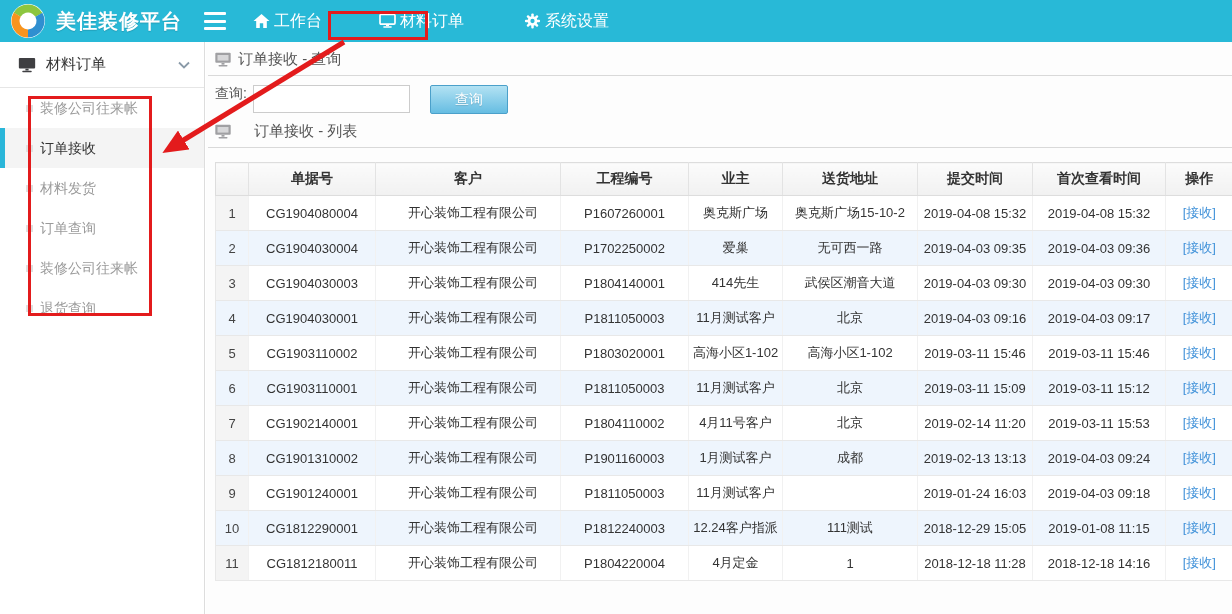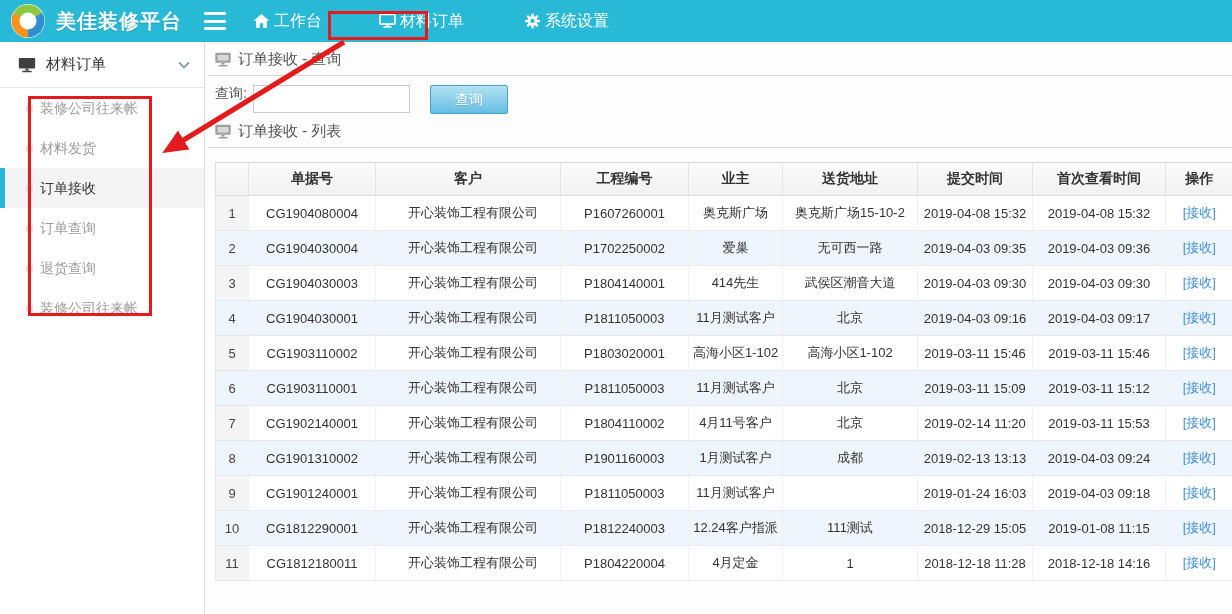--- a/index.html
+++ b/index.html
@@ -46,21 +46,21 @@
   .sec-header .micon { width:18px; height:15px; color:#a0a0a3; }
   .sec-title { font-size:15px; color:#555; margin-left:6px; }
   .query-row { display:flex; align-items:flex-start; margin:9px 0 8px 9px; height:29px; }
   .query-label { font-size:14px; color:#555; }
   .query-input { width:157px; height:28px; border:1px solid #ccc; background:#fff; margin-left:6px;
     padding:0 6px; font-size:13px; outline:none; }
   .query-btn { width:78px; height:29px; margin-left:20px; border:1px solid var(--button_border,#4ba0ca);
     border-radius:2px; color:#fff; font-size:14px; cursor:pointer;
     background:linear-gradient(var(--button_top,#b3e2f3),var(--button_bottom,#66bde2));
     text-shadow:0 1px 1px rgba(0,0,0,.15); }
-  .sec-header.second { margin-top:7px; }
+  .sec-header.second { margin-top:7px;gap:16px; }
 
   
   table.orders { border-collapse:collapse; table-layout:fixed; width:1017px; margin:14px 0 0 9px;
     font-size:13px; color:#333; background:#fff; }
   table.orders thead th { height:33px; background:linear-gradient(#fbfbfb,#f1f1f1);
     border:1px solid #ddd; border-right:1px solid #e3e3e3; font-weight:700; font-size:14px;
     color:#333; text-align:center; }
   table.orders thead th:last-child { border-right:none; }
   table.orders td { height:35px; border-bottom:1px solid #e8e8e8; border-right:1px solid #f1f1f1;
     text-align:center; white-space:nowrap; overflow:hidden; }
@@ -139,39 +139,39 @@
       <span class="sb-title">材料订单</span>
       <svg class="sb-chevron" viewBox="0 0 12 8">
         <polyline points="1,1.5 6,6.5 11,1.5" fill="none" stroke="#8a9aa8" stroke-width="1.8"></polyline>
       </svg>
     </div>
     <ul class="sb-list">
       <li class="sb-item">
         <span class="bullet"></span>
         <span>装修公司往来帐</span>
       </li>
+      <li class="sb-item active">
+        <span class="bullet"></span>
+        <span>订单接收</span>
+      </li>
       <li class="sb-item">
         <span class="bullet"></span>
         <span>材料发货</span>
       </li>
-      <li class="sb-item active">
-        <span class="bullet"></span>
-        <span>订单接收</span>
-      </li>
       <li class="sb-item">
         <span class="bullet"></span>
         <span>订单查询</span>
       </li>
       <li class="sb-item">
         <span class="bullet"></span>
+        <span>装修公司往来帐</span>
+      </li>
+      <li class="sb-item">
+        <span class="bullet"></span>
         <span>退货查询</span>
-      </li>
-      <li class="sb-item">
-        <span class="bullet"></span>
-        <span>装修公司往来帐</span>
       </li>
     </ul>
   </aside>
 
   <main class="main">
     <div class="sec-header">
       <svg class="micon" viewBox="0 0 17 15">
         <rect x="0.8" y="0.8" width="15.4" height="10" rx="1" fill="currentColor"></rect>
         <rect x="3" y="3" width="11" height="5.6" fill="#d7d7d9"></rect>
         <rect x="7" y="11" width="3" height="1.7" fill="currentColor"></rect>

